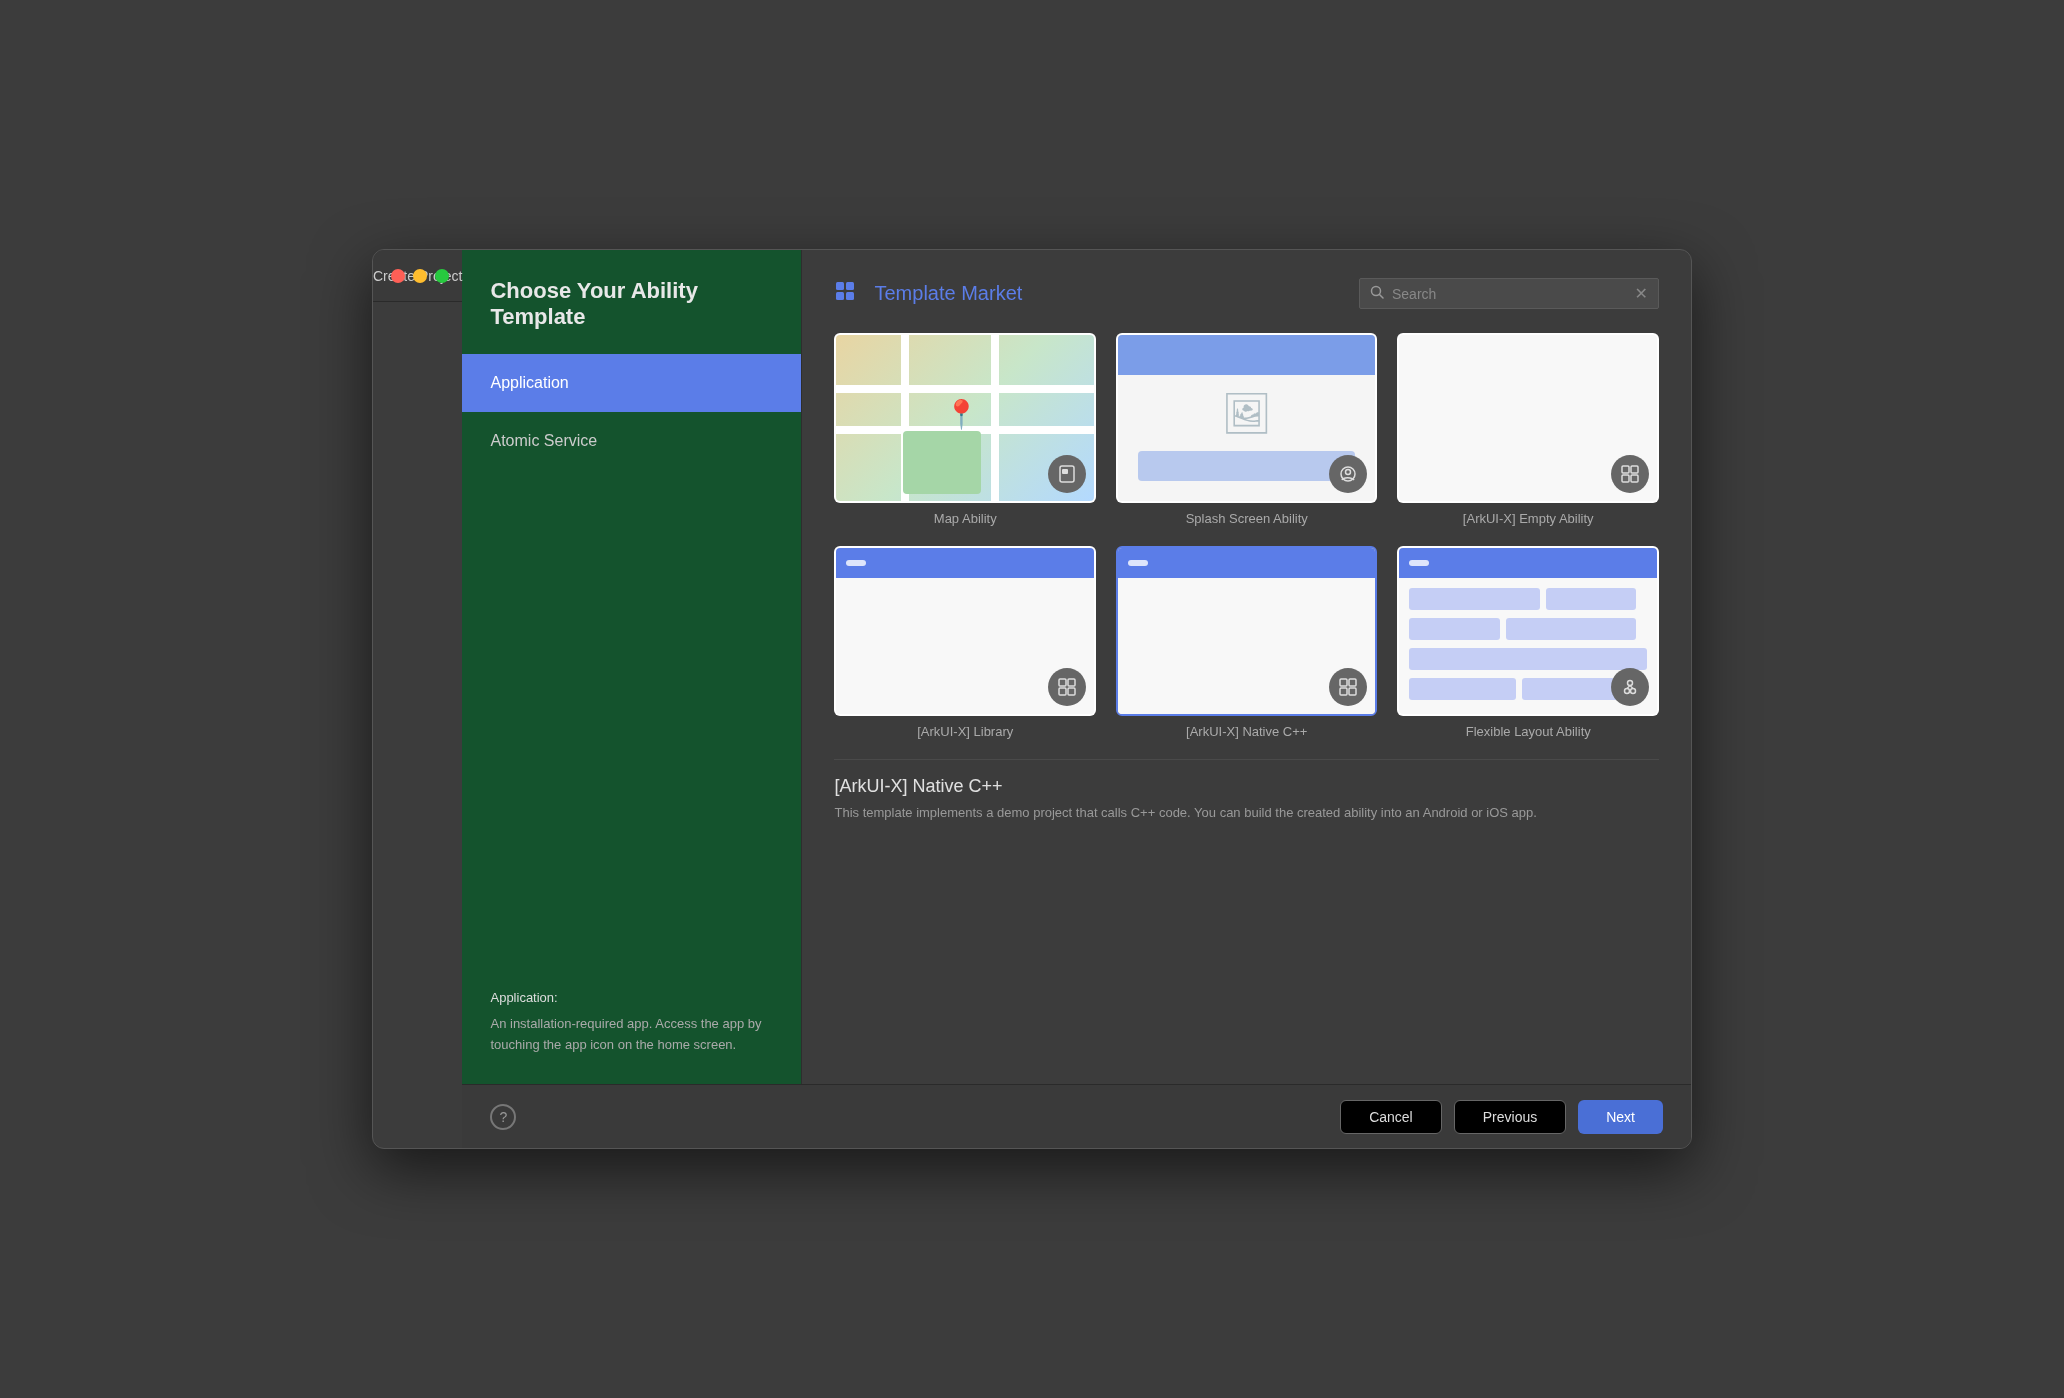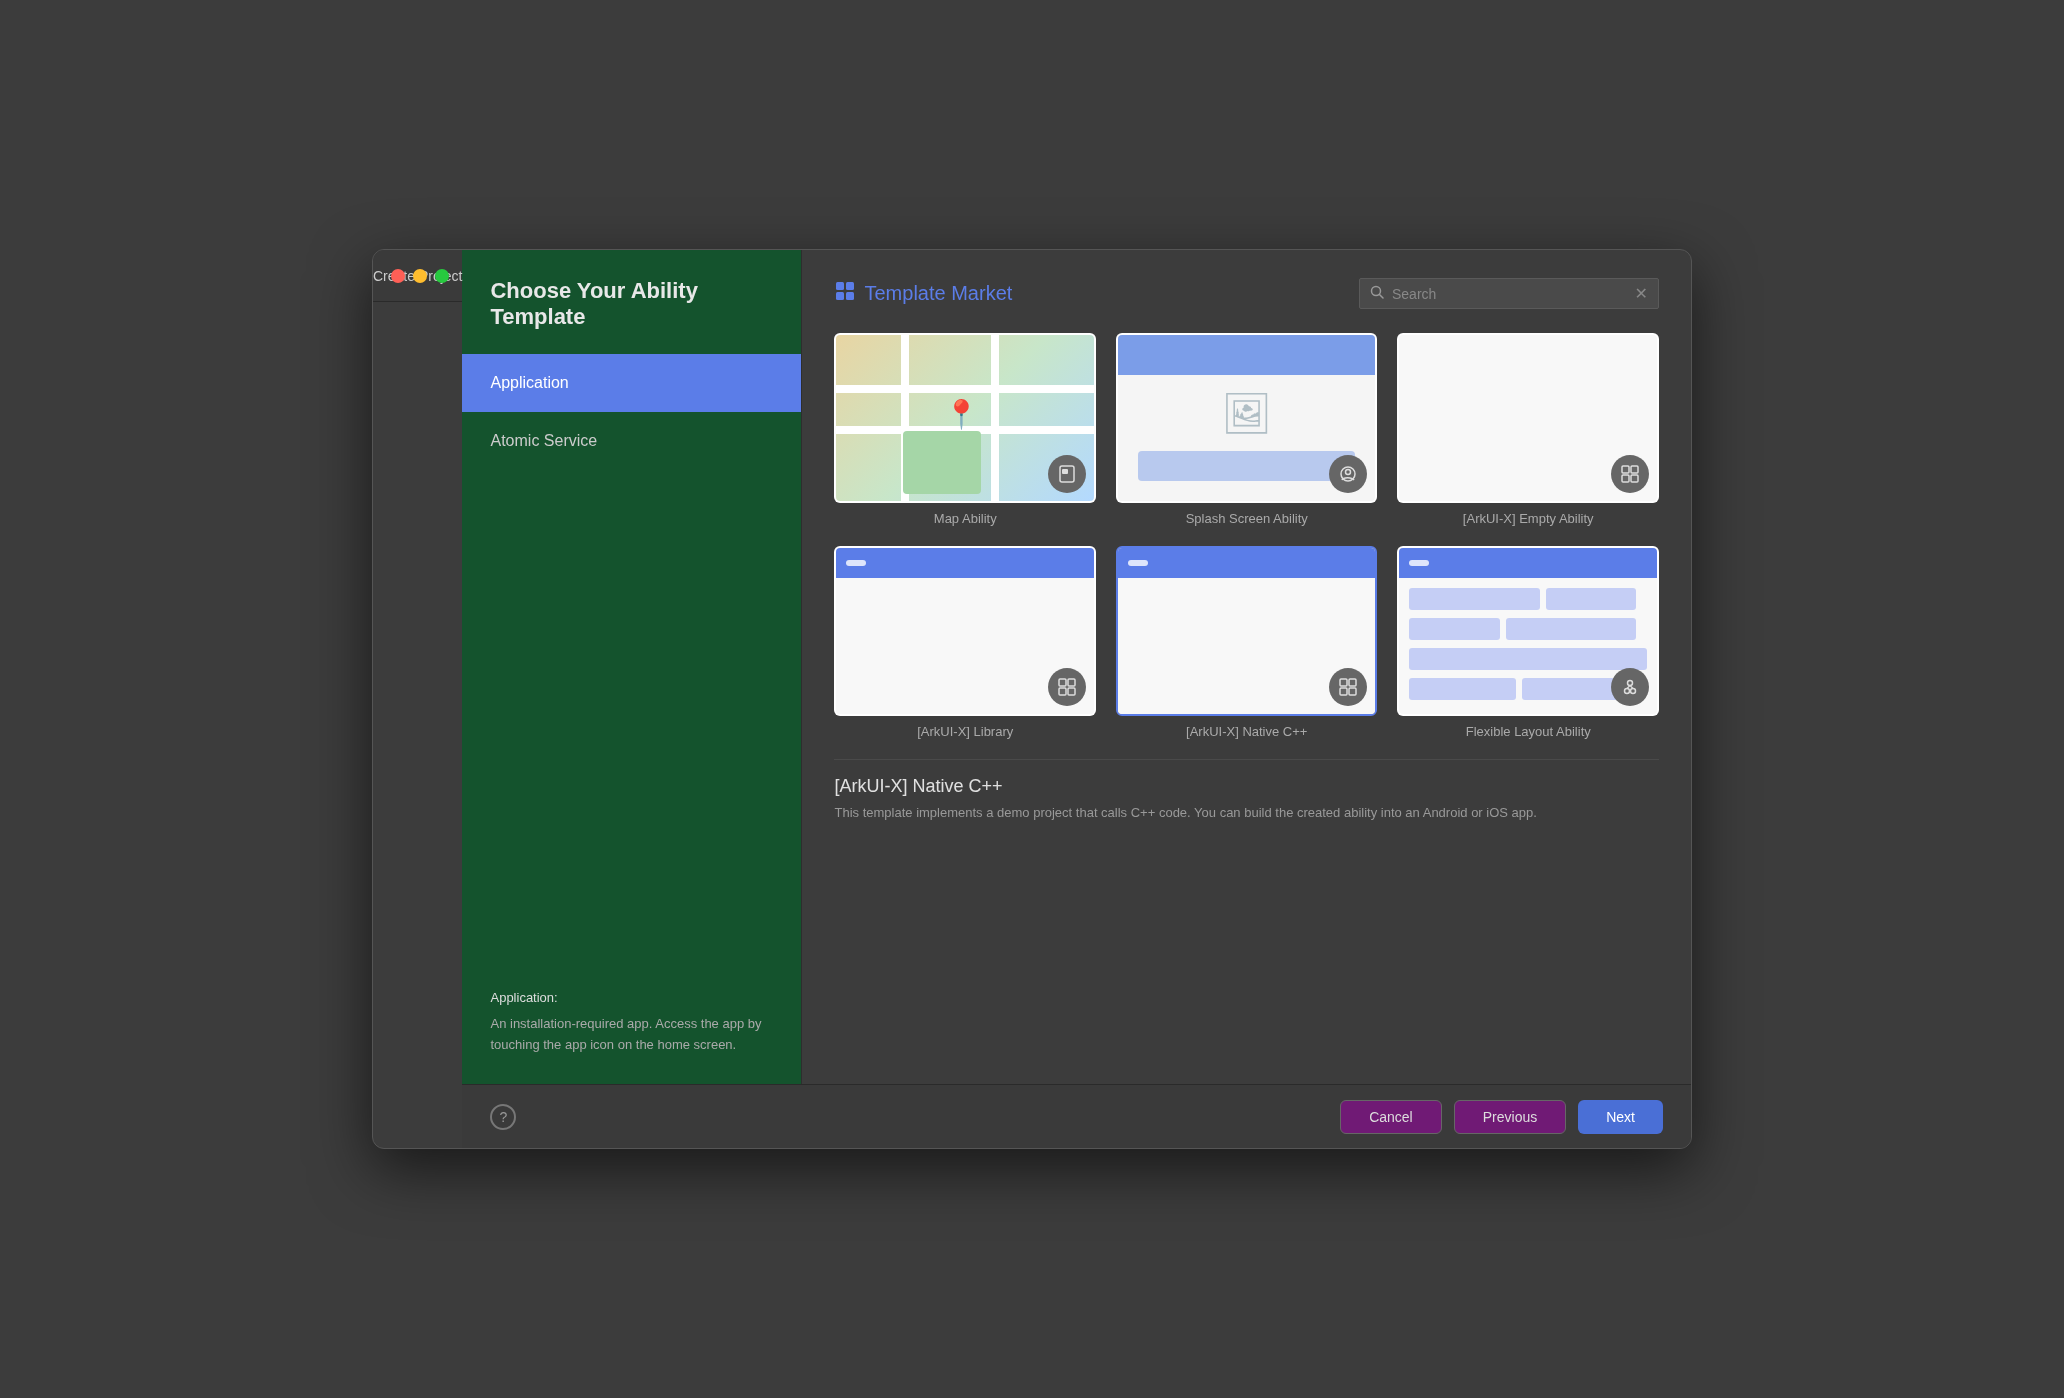--- a/index.html
+++ b/index.html
@@ -112,21 +112,21 @@
     }
     .panel-header {
       display: flex;
       align-items: center;
       justify-content: space-between;
       margin-bottom: 24px;
     }
     .panel-header-left {
       display: flex;
       align-items: center;
-      gap: 8px;
+      gap: 18px;
     }
     .market-icon {
       color: #5b7de8;
       font-size: 20px;
     }
     .market-title {
       color: #5b7de8;
       font-size: 20px;
       font-weight: 500;
     }
@@ -367,21 +367,21 @@
     }
     .btn {
       padding: 8px 28px;
       border-radius: 6px;
       font-size: 14px;
       cursor: pointer;
       border: none;
       font-family: inherit;
     }
     .btn-default {
-      background: #701a75;
+      background: #000000;
       color: #ddd;
       border: 1px solid #666;
     }
     .btn-primary {
       background: #4a6fd6;
       color: #fff;
     }
   </style>
 </head>
 <body>

